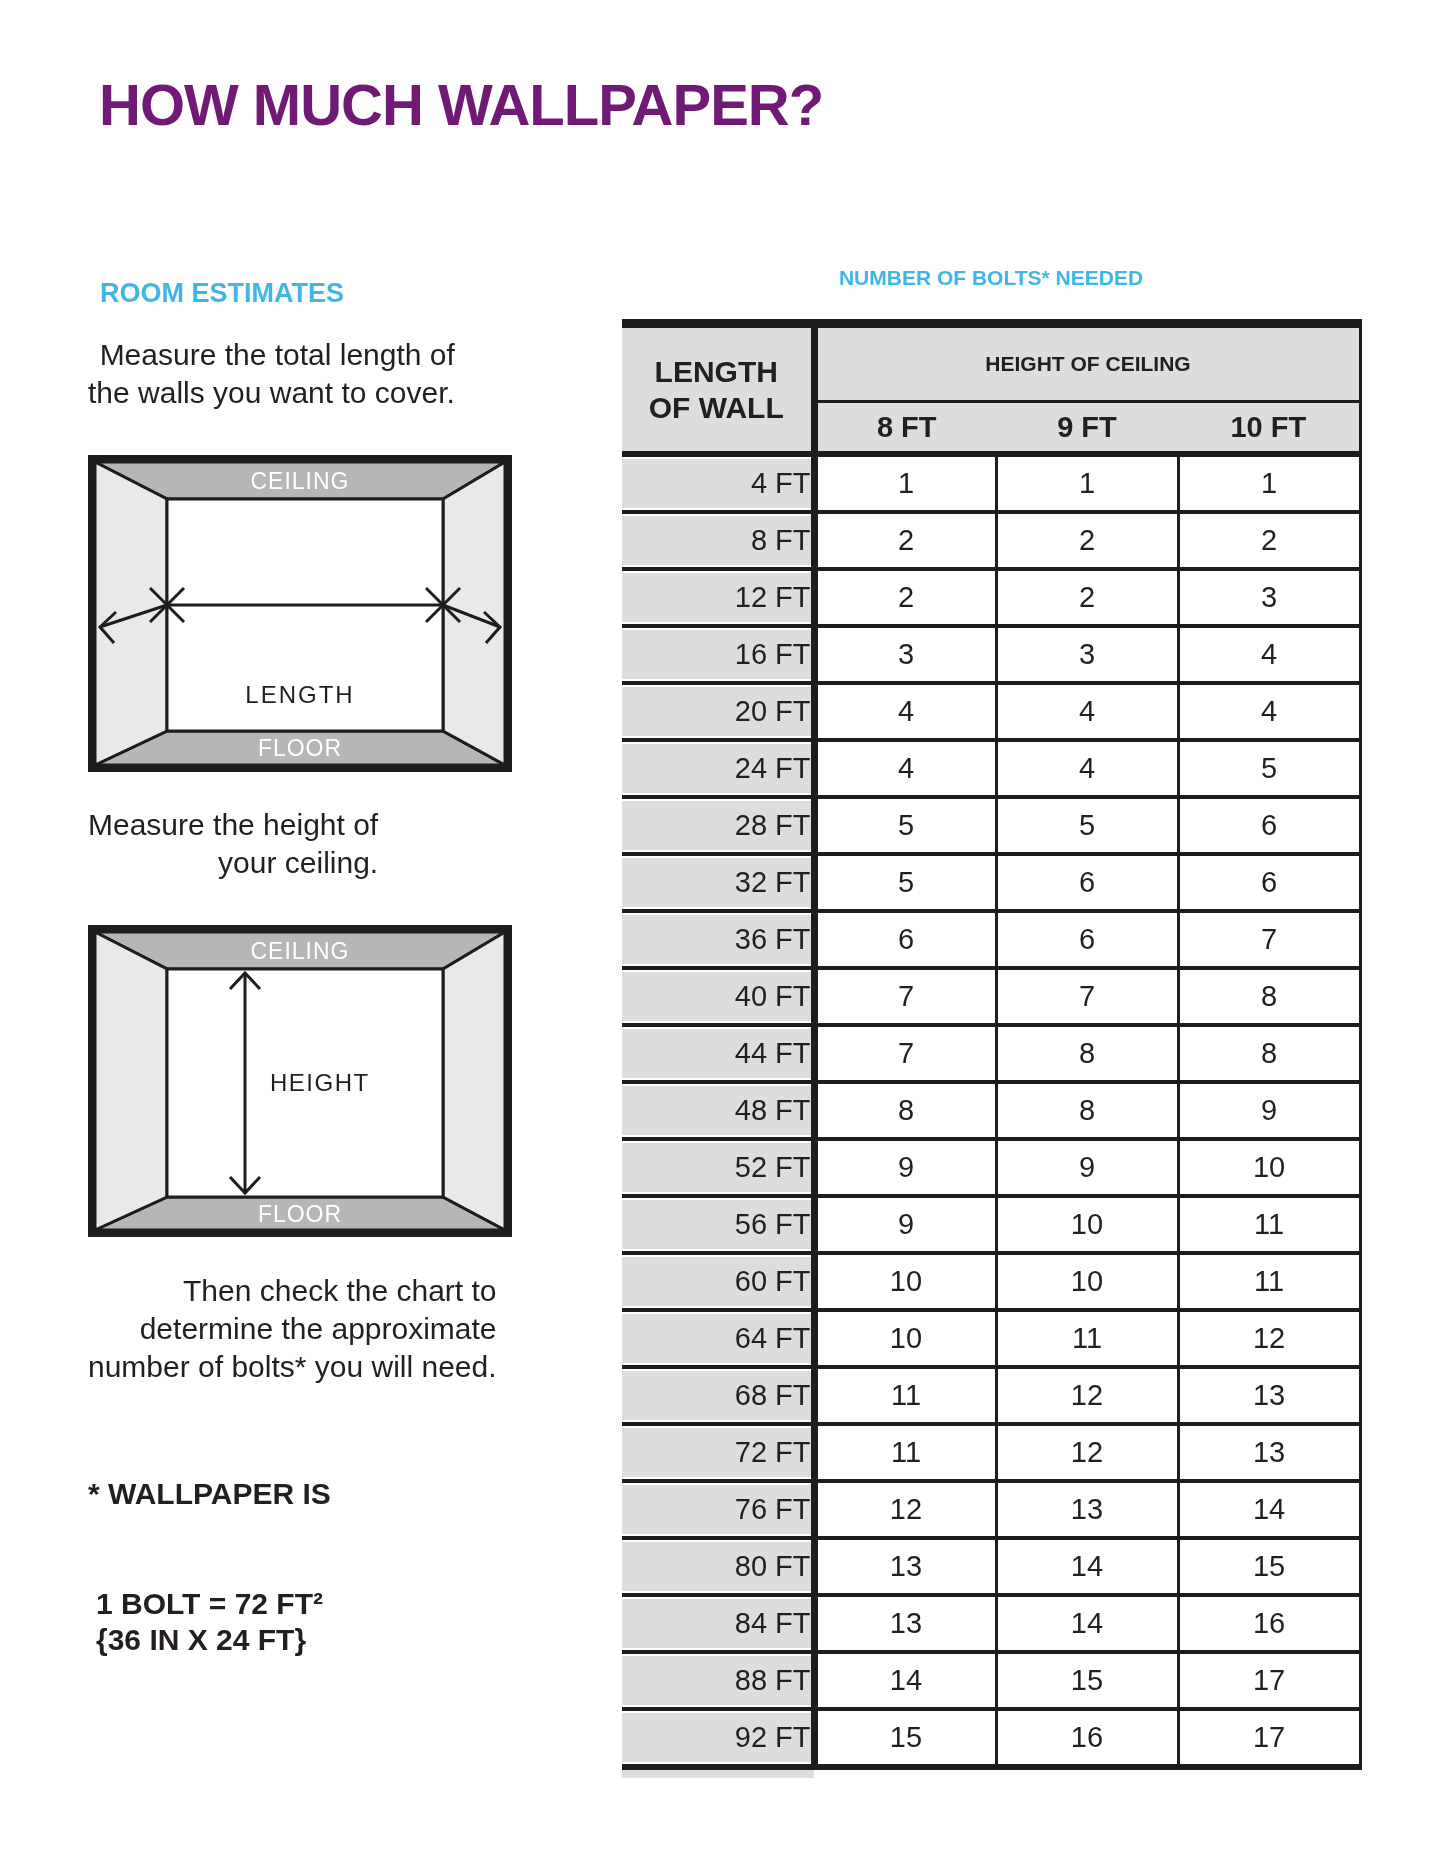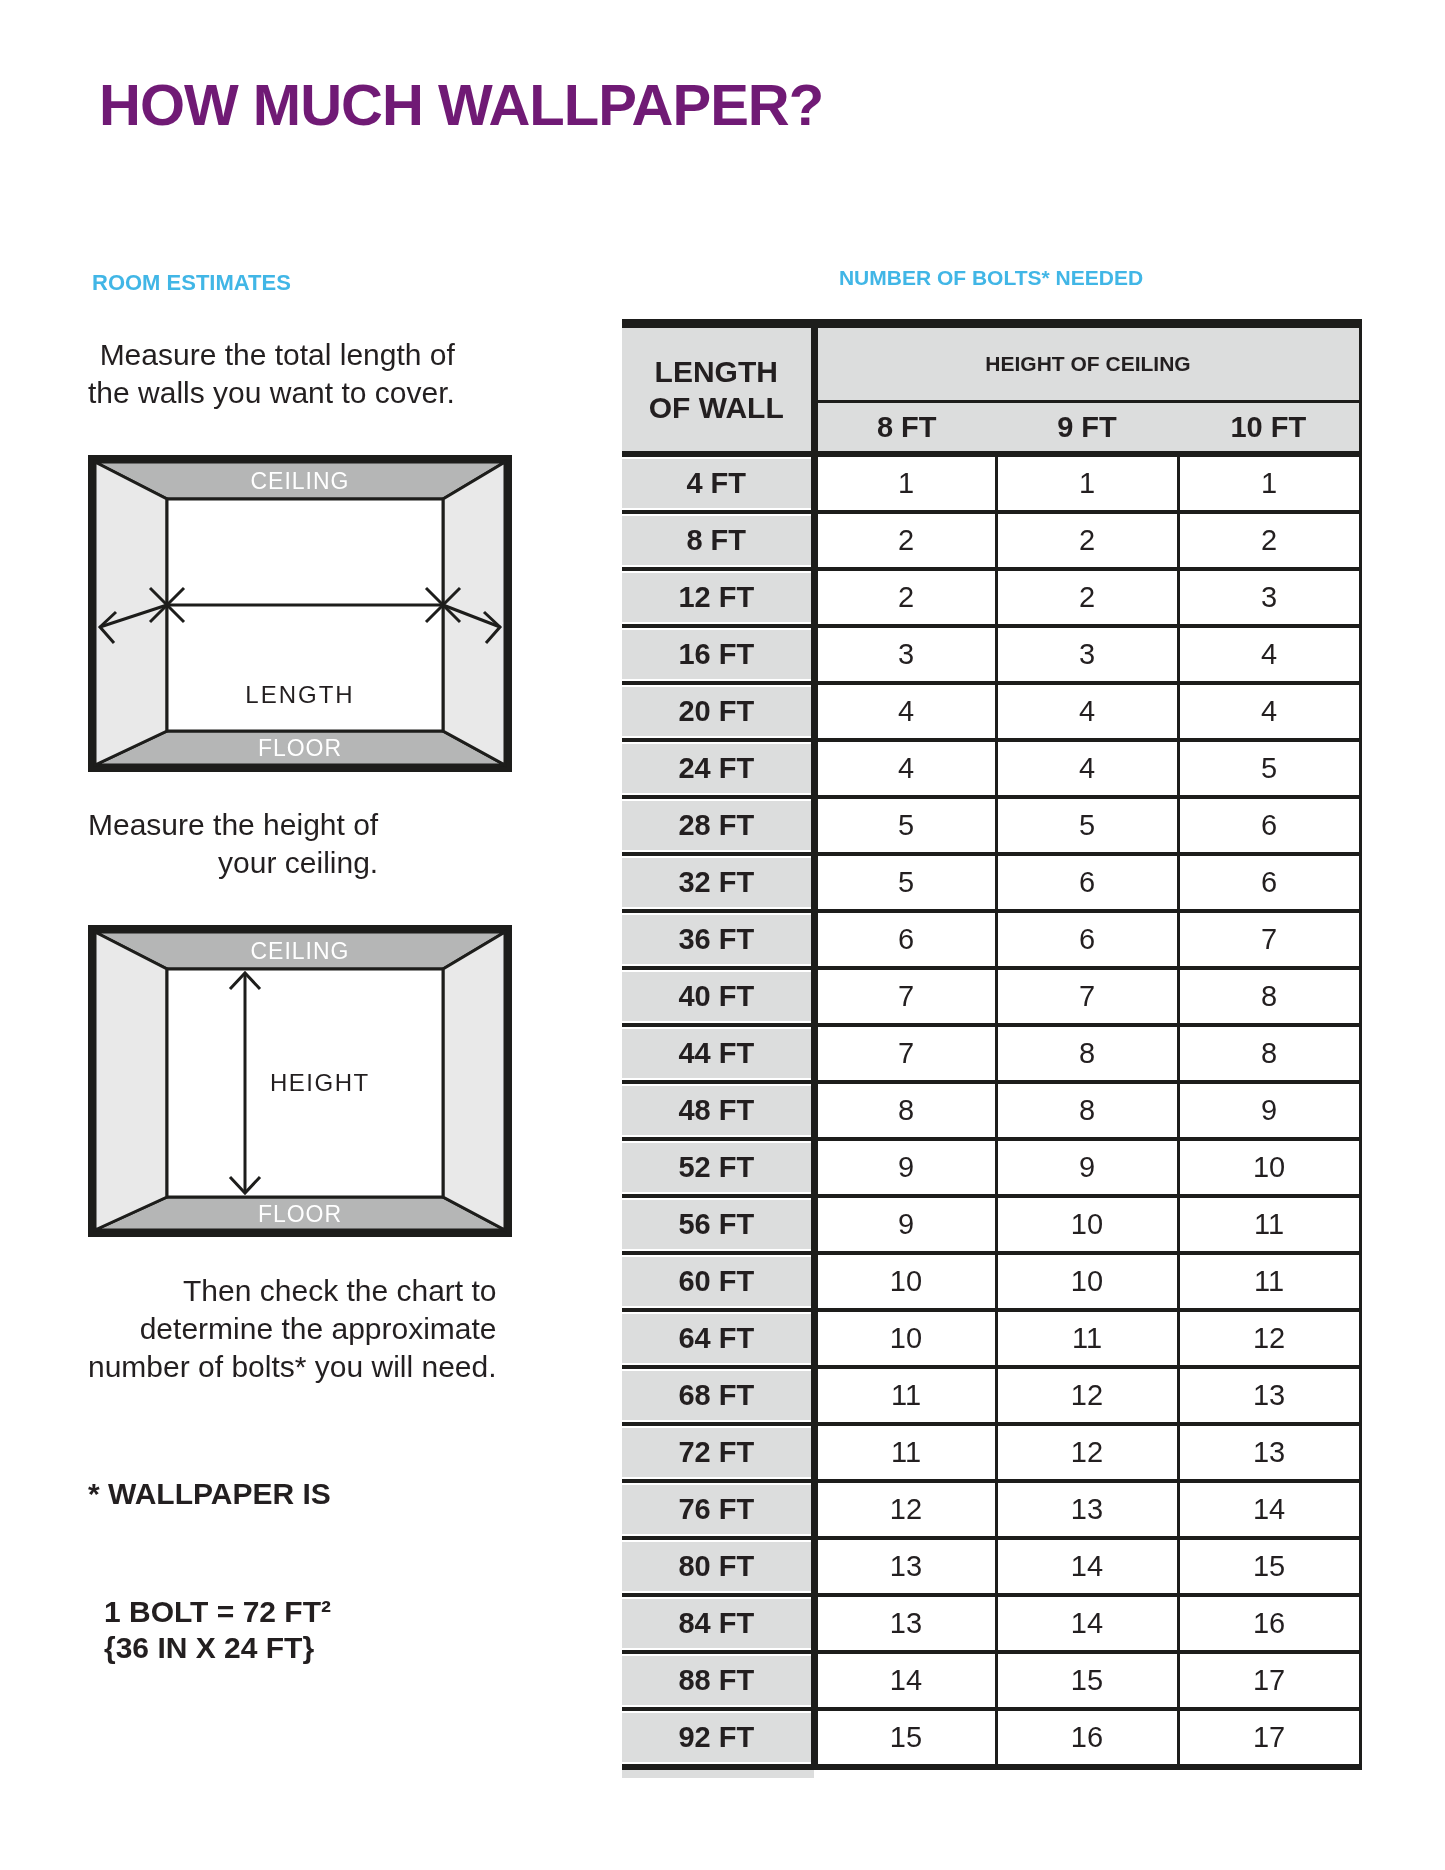--- a/index.html
+++ b/index.html
@@ -10,40 +10,40 @@
     -webkit-font-smoothing:antialiased;
   }
   .page-title{
     position:absolute;left:88px;top:60px;margin:11px;
     font-size:58px;font-weight:bold;letter-spacing:-1px;
     color:#701a75;
   }
   
   .left-col{position:absolute;left:88px;top:266px;width:440px;height:1500px;}
   .section-heading{
-    margin:4px;font-size:22px;font-weight:bold;color:#41b6e6;letter-spacing:0;
+    margin:12px;font-size:27px;font-weight:bold;color:#41b6e6;letter-spacing:0;
   }
   .step{
     position:absolute;left:0;margin:0;
     font-size:30px;line-height:38px;white-space:pre-line;color:#231f20;text-align:right;
   }
   .step-1{top:70px;}
   .step-2{top:540px;}
   .step-3{top:1006px;}
   .diagram{position:absolute;left:0;}
   .diagram-1{top:189px;}
   .diagram-2{top:659px;}
   svg text{font-family:"Liberation Sans", sans-serif;}
   .footnote{
     position:absolute;left:0;top:1210px;margin:0;
     font-size:30px;line-height:35px;font-weight:bold;
   }
   .footnote .indent{padding-left:22px;}
   .bolt-def{
-    position:absolute;left:0;top:1312px;margin:16px;
+    position:absolute;left:0;top:1312px;margin:8px;
     font-size:30px;line-height:36px;font-weight:bold;
   }
   
   .right-col{position:absolute;left:622px;top:266px;width:738px;}
   .table-heading{
     margin:0 0 0 0;width:738px;text-align:center;
     font-size:21px;font-weight:bold;color:#41b6e6;
   }
   .bolts-table{
     margin-top:29px;
@@ -72,23 +72,24 @@
     background:#dcdddd;height:48px;
     border-bottom:6px solid #1d1d1b;
     font-size:29px;font-weight:bold;
   }
   .bolts-table tbody td{
     height:53px;font-size:29px;
     border-bottom:4px solid #1d1d1b;
     background:#ffffff;
   }
   .bolts-table tbody td.rowhead{
-    font-weight:bold;
+    font-weight:normal;
     border-right:7px solid #1d1d1b;
     background:linear-gradient(#ffffff 0 2px,#dcdddd 2px calc(100% - 2px),#ffffff calc(100% - 2px) 100%);
+    text-align:right;
   }
   .bolts-table tbody td.val + td.val{border-left:3px solid #1d1d1b;}
   .bolts-table tbody tr:last-child td{border-bottom:6px solid #1d1d1b;margin-left:48px;}
   .left-col-stub{width:192px;height:8px;background:#dcdddd;}
 </style>
 </head>
 <body>
 
 <h1 class="page-title">HOW MUCH WALLPAPER?</h1>
 

